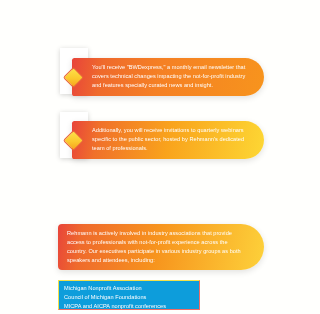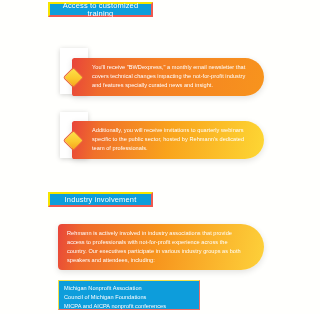--- a/index.html
+++ b/index.html
@@ -143,39 +143,33 @@
     color: #ffffff;
     letter-spacing: 0.04px;
     white-space: nowrap;
   }
 </style>
 </head>
 <body>
 
 <div class="page">
 
-  <div class="badge" id="badge-training">
-    <span>Access to customized training</span>
-  </div>
 
   <div class="white-tab" id="tab-1"></div>
   <div class="card" id="card-1">
     <div class="card-text">You'll receive "BWDexpress," a monthly email newsletter that covers technical changes impacting the not-for-profit industry and features specially curated news and insight.</div>
   </div>
   <div class="diamond" id="diamond-1"></div>
 
   <div class="white-tab" id="tab-2"></div>
   <div class="card" id="card-2">
     <div class="card-text">Additionally, you will receive invitations to quarterly webinars specific to the public sector, hosted by Rehmann's dedicated team of professionals.</div>
   </div>
   <div class="diamond" id="diamond-2"></div>
 
-  <div class="badge" id="badge-industry">
-    <span>Industry involvement</span>
-  </div>
 
   <div class="card" id="card-3">
     <div class="card-text">Rehmann is actively involved in industry associations that provide access to professionals with not-for-profit experience across the country. Our executives participate in various industry groups as both speakers and attendees, including:</div>
   </div>
 
   <div id="list-box">
     <div class="list-line">Michigan Nonprofit Association</div>
     <div class="list-line">Council of Michigan Foundations</div>
     <div class="list-line">MICPA and AICPA nonprofit conferences</div>
   </div>

